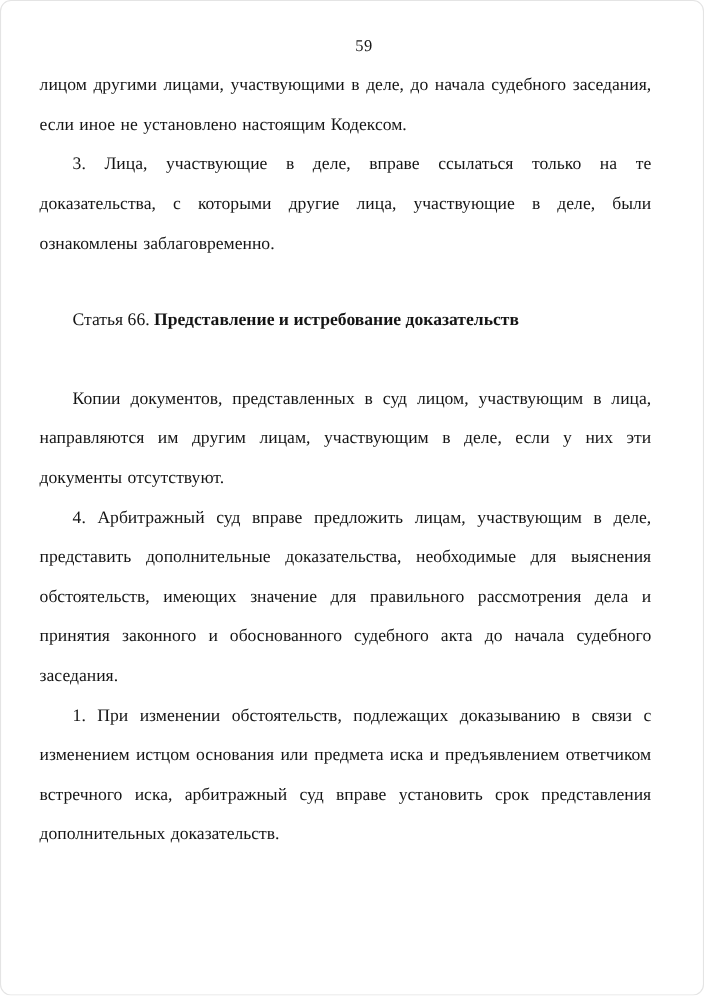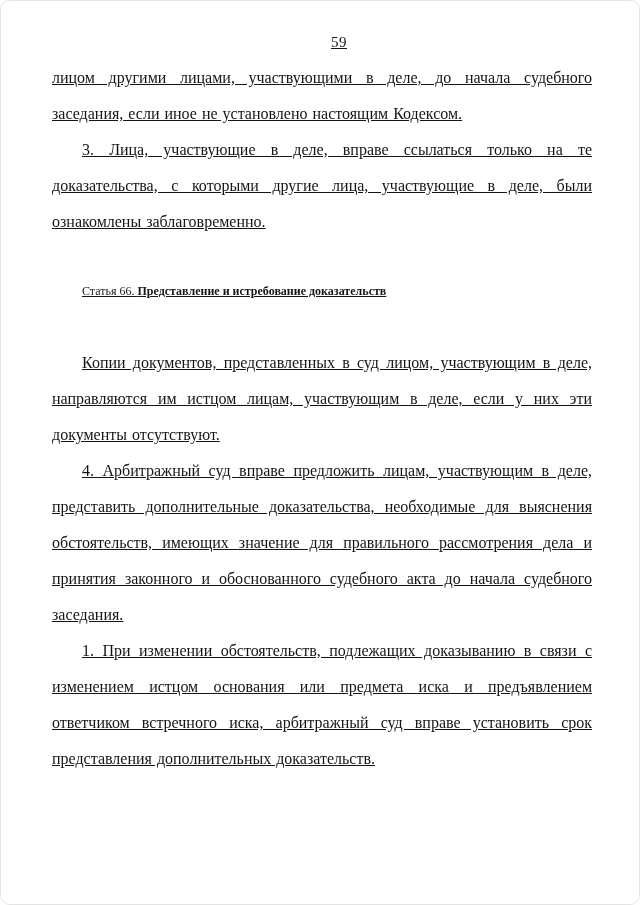--- a/index.html
+++ b/index.html
@@ -17,22 +17,21 @@
   }
   
   .frame {
     position: absolute;
     inset: 0;
     border: 1px solid #e4e4e4;
     border-radius: 10px;
     pointer-events: none;
   }
   .page {
-    padding: 34px 48px 0 52px; 
-    text-decoration: underline;
+    padding: 34px 48px 0 36px; 
   }
   .page-number {
     font-size: 15px;
     line-height: 16px;
     text-align: center;
     transform: translateX(17px); 
     letter-spacing: 0.5px;
   }
   .content {
     margin-top: 10px;
@@ -43,21 +42,21 @@
     line-height: 36px;     
     text-align: justify;
     text-indent: 30px;
     word-spacing: 1px;
   }
   p.body.no-indent {
     text-indent: 0;
   }
   p.heading {
     margin: 33px 0 36px 0;
-    font-size: 12px;
+    font-size: 16px;
     line-height: 36px;
     text-indent: 30px;
     text-align: left;
   }
   p.heading .bold {
     font-weight: bold;
   }
 </style>
 </head>
 <body>
@@ -68,19 +67,19 @@
   <div class="page-number">59</div>
 
   <div class="content">
     <p class="body no-indent">лицом другими лицами, участвующими в деле, до начала судебного заседания, если иное не установлено настоящим Кодексом.</p>
 
     <p class="body">3. Лица, участвующие в деле, вправе ссылаться только на те доказательства, с которыми другие лица, участвующие в деле, были ознакомлены заблаговременно.</p>
 
     <p class="heading"><span>Статья 66. </span><span class="bold">Представление и истребование доказательств</span></p>
 
 
-    <p class="body">Копии документов, представленных в суд лицом, участвующим в деле, направляются им истцом лицам, участвующим в деле, если у них эти документы отсутствуют.</p>
+    <p class="body">Копии документов, представленных в суд лицом, участвующим в лица, направляются им другим лицам, участвующим в деле, если у них эти документы отсутствуют.</p>
 
     <p class="body">4. Арбитражный суд вправе предложить лицам, участвующим в деле, представить дополнительные доказательства, необходимые для выяснения обстоятельств, имеющих значение для правильного рассмотрения дела и принятия законного и обоснованного судебного акта до начала судебного заседания.</p>
 
     <p class="body">1. При изменении обстоятельств, подлежащих доказыванию в связи с изменением истцом основания или предмета иска и предъявлением ответчиком встречного иска, арбитражный суд вправе установить срок представления дополнительных доказательств.</p>
   </div>
 </div>
 
 </body></html>

